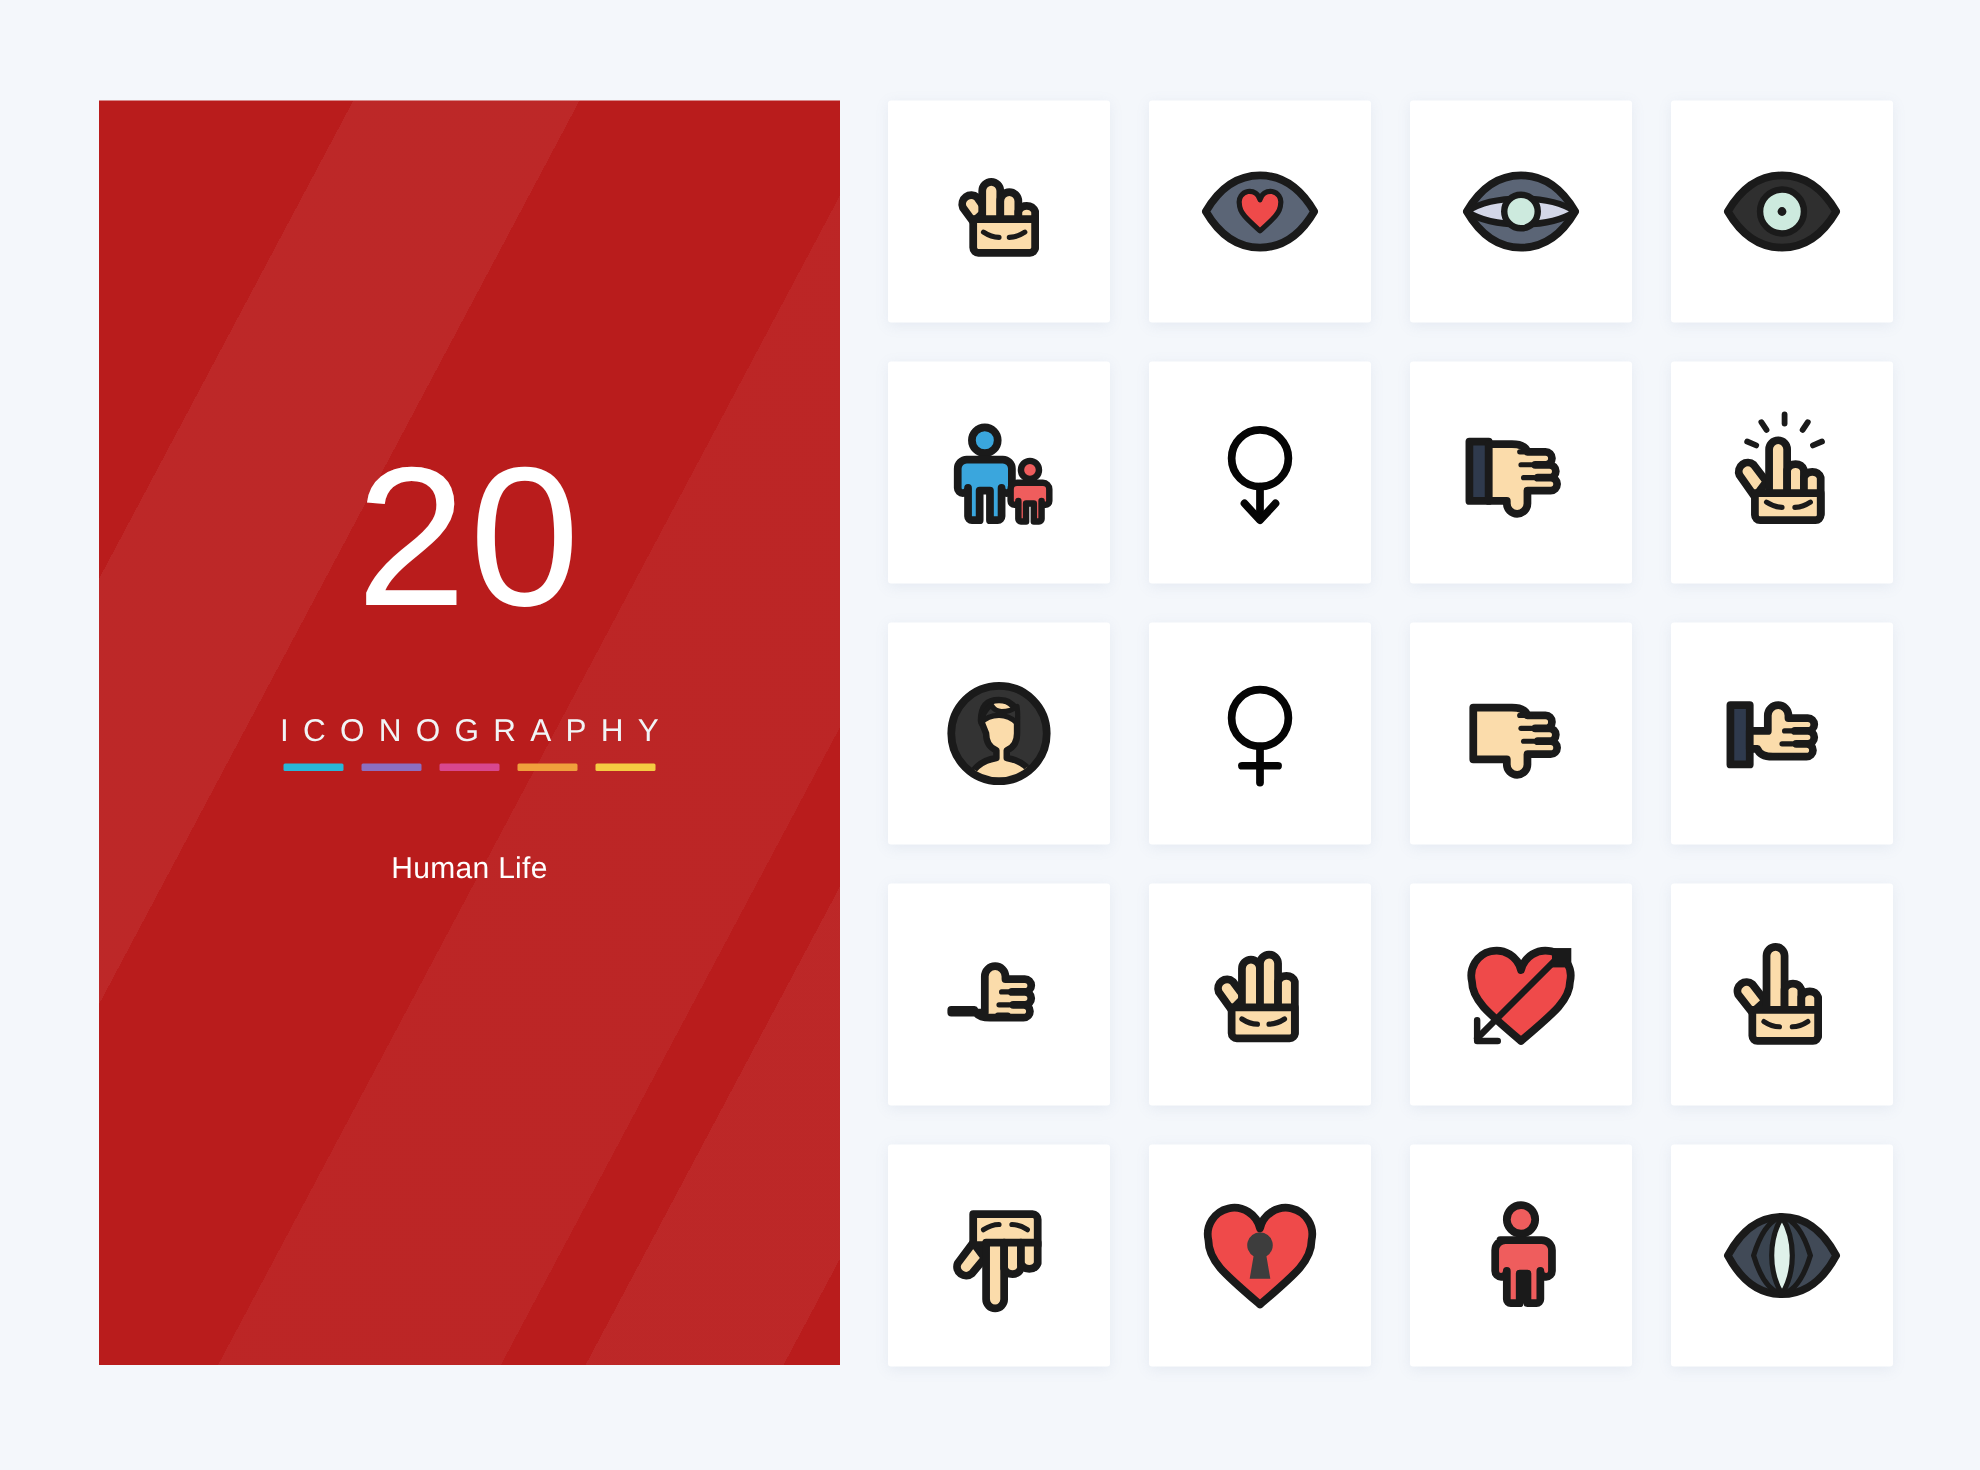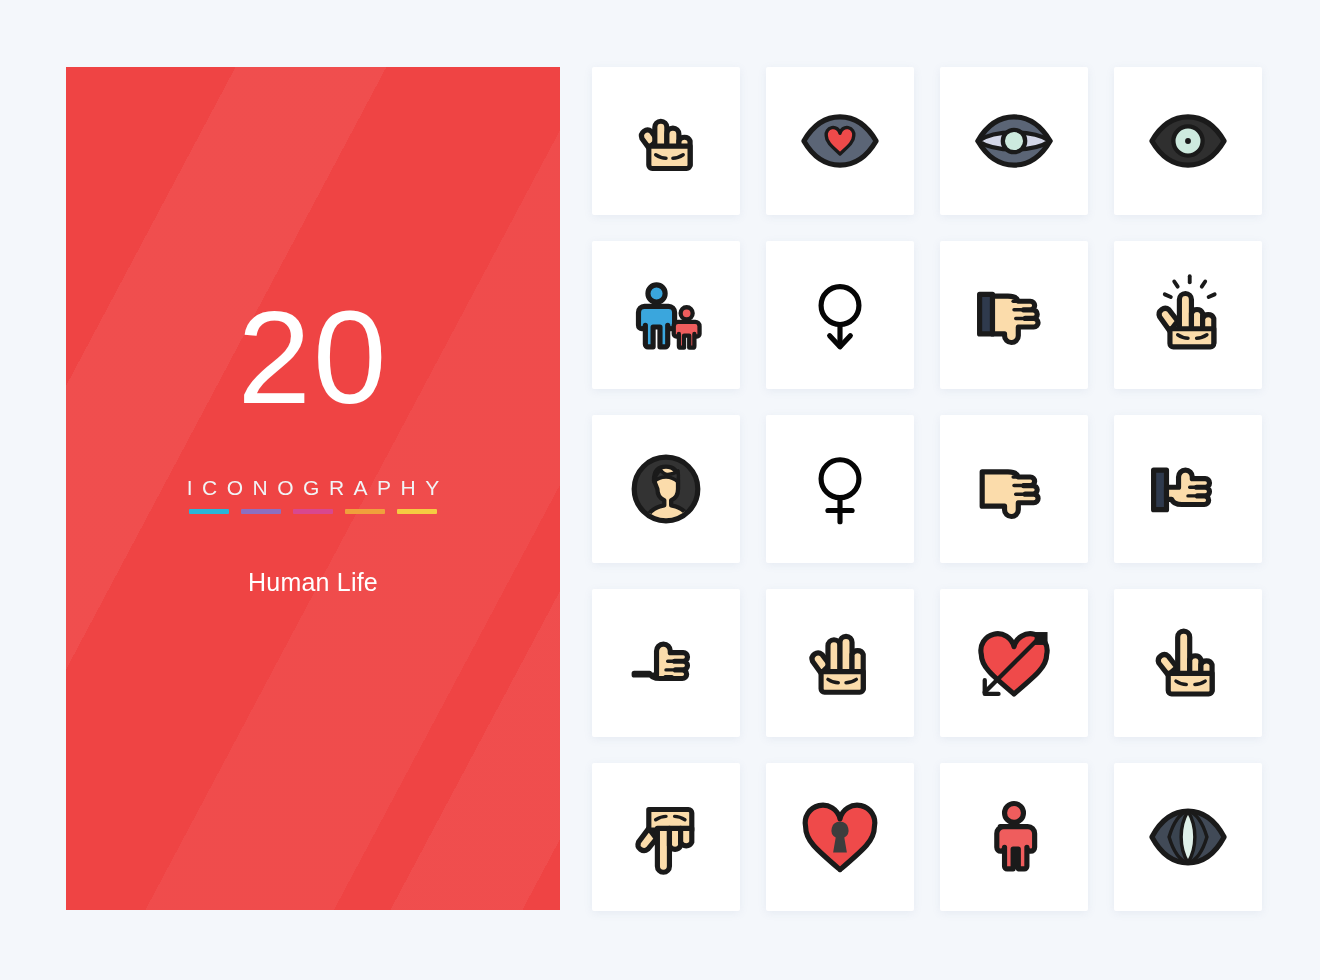--- a/index.html
+++ b/index.html
@@ -13,21 +13,21 @@
     position: relative;
     width: 1320px; height: 980px;
     background: #f4f7fb;
   }
 
   
   .cover {
     position: absolute;
     left: 66px; top: 67px;
     width: 494px; height: 843px;
-    background: #ef4444;
+    background: #b91c1c;
     overflow: hidden;
   }
   .cover-stripes {
     position: absolute; inset: 0;
     background:
       linear-gradient(118deg,
         rgba(255,255,255,0.00) 0px,  rgba(255,255,255,0.00) 18%,
         rgba(255,255,255,0.055) 18%, rgba(255,255,255,0.055) 34%,
         rgba(255,255,255,0.00) 34%,  rgba(255,255,255,0.00) 56%,
         rgba(255,255,255,0.045) 56%, rgba(255,255,255,0.045) 76%,
@@ -68,21 +68,21 @@
   }
   .bars {
     margin-top: 9px;
     display: flex;
     justify-content: center;
     gap: 12px;
   }
   .bar { width: 40px; height: 5px; border-radius: 1px; }
   .subtitle {
     margin-top: 54px;
-    font-size: 25px;
+    font-size: 20px;
     font-weight: 500;
     color: #ffffff;
     letter-spacing: 0.2px;
   }
 
   
   .grid {
     position: absolute;
     left: 592px; top: 67px;
     display: grid;

